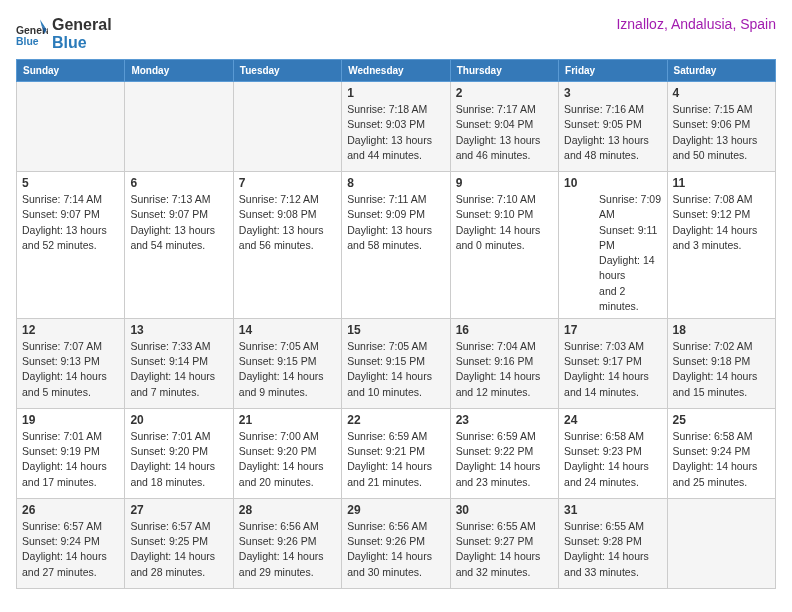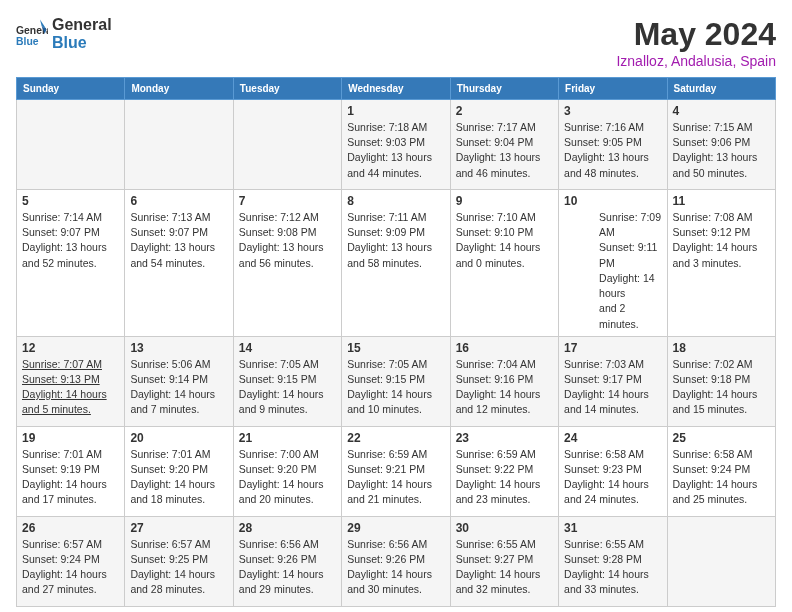--- a/index.html
+++ b/index.html
@@ -86,21 +86,20 @@
       <text x="0" y="34" font-size="13" font-weight="bold" fill="#2b7bba">Blue</text>
       <polygon points="30,2 38,14 32,10" fill="#2b7bba"></polygon>
       <polygon points="32,10 38,14 36,20" fill="#1a5a9a"></polygon>
     </svg>
     <div>
       <div style="font-size:16px;font-weight:bold;color:#333;line-height:1.1;">General</div>
       <div style="font-size:16px;font-weight:bold;color:#2b7bba;line-height:1.1;">Blue</div>
     </div>
   </div>
   <div class="title-block">
-    <div class="month-year">May 2024</div>
     <div class="location">Iznalloz, Andalusia, Spain</div>
   </div>
 </div>
 
 <table>
   <thead>
     <tr>
     <th>Sunday</th>
         <th>Monday</th>
         <th>Tuesday</th>
@@ -191,28 +190,28 @@
           <span class="day-num">11</span>
           <div class="cell-info" style="white-space: pre-line;">Sunrise: 7:08 AM
 Sunset: 9:12 PM
 Daylight: 14 hours
 and 3 minutes.</div>
         </td>
       </tr>
       <tr>
         <td>
           <span class="day-num">12</span>
-          <div class="cell-info" style="white-space: pre-line; text-decoration: underline;">Sunrise: 7:07 AM
+          <div class="cell-info" style="white-space: pre-line;">Sunrise: 7:07 AM
 Sunset: 9:13 PM
 Daylight: 14 hours
 and 5 minutes.</div>
         </td>
         <td>
           <span class="day-num">13</span>
-          <div class="cell-info" style="white-space: pre-line;">Sunrise: 5:06 AM
+          <div class="cell-info" style="white-space: pre-line;">Sunrise: 7:33 AM
 Sunset: 9:14 PM
 Daylight: 14 hours
 and 7 minutes.</div>
         </td>
         <td>
           <span class="day-num">14</span>
           <div class="cell-info" style="white-space: pre-line;">Sunrise: 7:05 AM
 Sunset: 9:15 PM
 Daylight: 14 hours
 and 9 minutes.</div>

